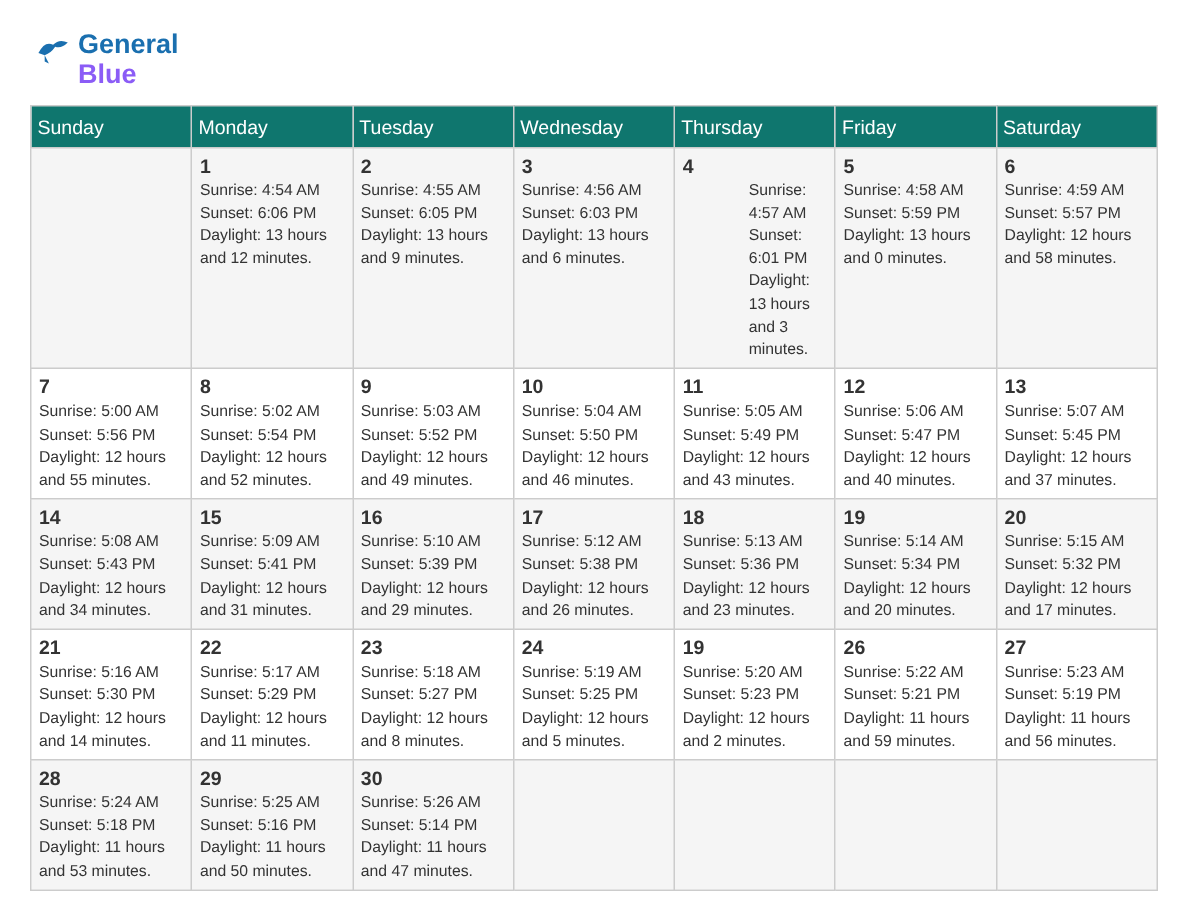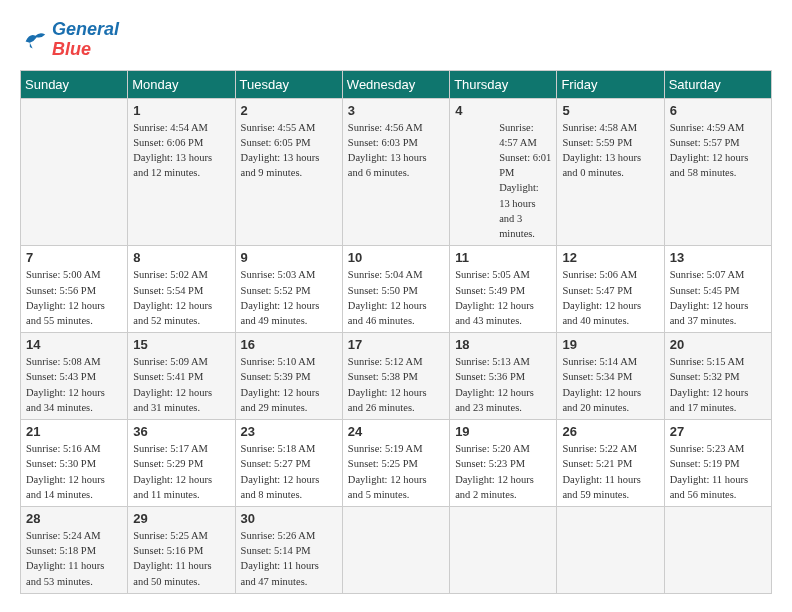--- a/index.html
+++ b/index.html
@@ -11,23 +11,21 @@
       padding: 20px;
     }
     .header {
       display: flex;
       justify-content: space-between;
       align-items: flex-start;
       margin-bottom: 10px;
     }
     .logo {
       display: flex;
-      align-items: center;
       gap: 4px;
-      font-style: italic;
     }
     .logo-text {
       font-size: 18px;
       font-weight: bold;
       color: #333;
       line-height: 1.1;
     }
     .logo-text span {
       color: #1a6faf;
     }
@@ -78,35 +76,34 @@
       font-weight: bold;
       font-size: 13px;
       color: #333;
       display: block;
       margin-bottom: 2px;
     }
     .day-info {
       color: #333;
       font-size: 10.5px;
       line-height: 1.45;
-      font-family: Liberation Serif, serif;
     }
   </style>
 </head>
 <body>
 
 <div class="header">
   <div class="logo">
     <svg class="logo-bird" viewBox="0 0 40 40">
       <path d="M8 22 Q14 10 22 14 Q28 8 36 12 Q30 18 24 16 Q20 22 14 24 Z" fill="#1a6faf"></path>
       <path d="M14 24 Q16 28 18 32 L14 30 Z" fill="#1a6faf"></path>
     </svg>
     <div class="logo-text">
       <div><span>General</span></div>
-      <div style="color:#ef4444;">Blue</div>
+      <div style="color:#8b5cf6;">Blue</div>
     </div>
   </div>
   <div class="title-block">
     <div class="month-title"></div>
     <div class="subtitle"></div>
   </div>
 </div>
 
 <table>
   <thead>
@@ -270,21 +267,21 @@
       </tr>
       <tr>
         <td>
           <span class="day-number">21</span>
           <div class="day-info" style="white-space: pre-line;">Sunrise: 5:16 AM
 Sunset: 5:30 PM
 Daylight: 12 hours
 and 14 minutes.</div>
         </td>
         <td>
-          <span class="day-number">36</span>
+          <span class="day-number">22</span>
           <div class="day-info" style="white-space: pre-line;">Sunrise: 5:17 AM
 Sunset: 5:29 PM
 Daylight: 12 hours
 and 11 minutes.</div>
         </td>
         <td>
           <span class="day-number">23</span>
           <div class="day-info" style="white-space: pre-line;">Sunrise: 5:18 AM
 Sunset: 5:27 PM
 Daylight: 12 hours

